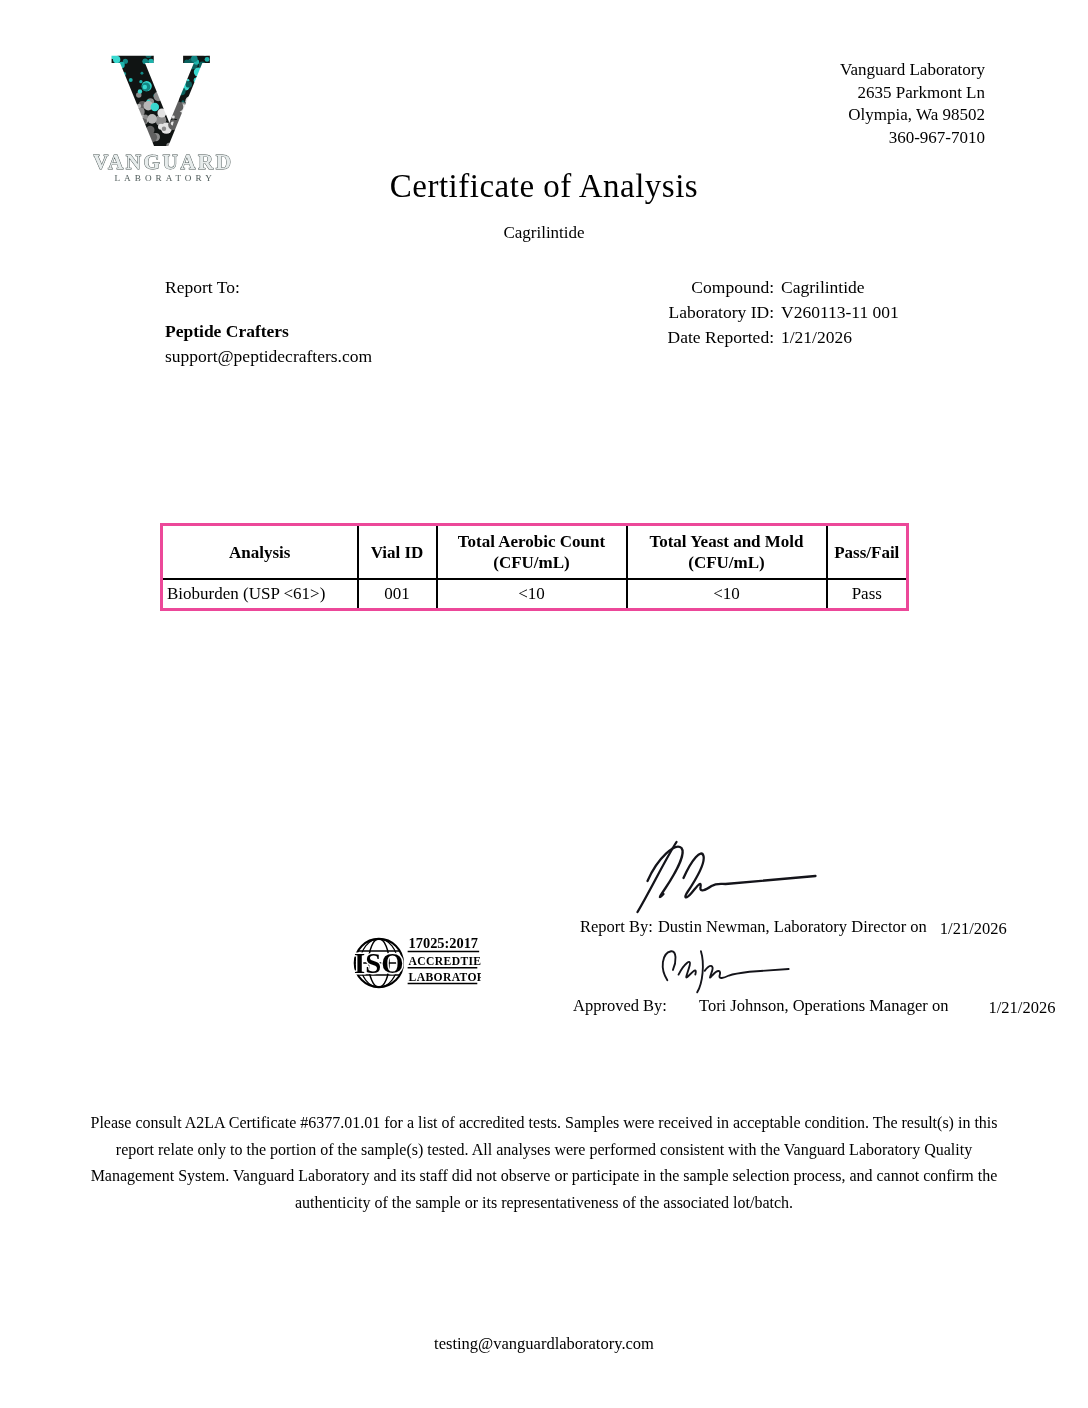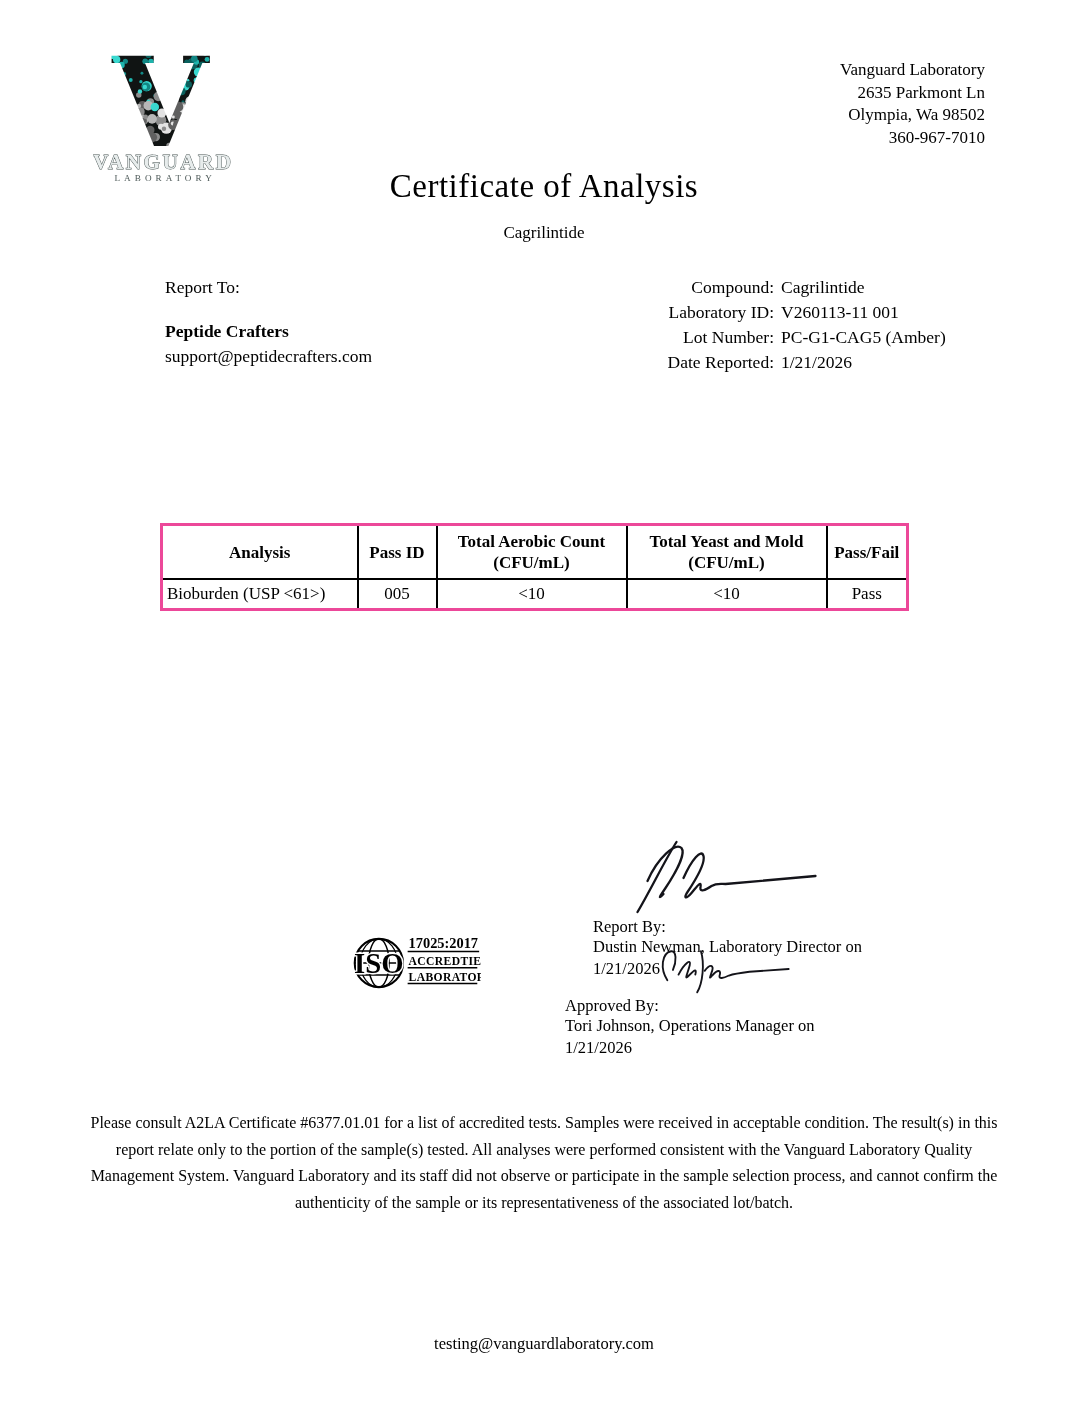--- a/index.html
+++ b/index.html
@@ -41,23 +41,23 @@
     border-collapse:collapse; table-layout:fixed; border:3px solid #ec4899;margin-top:32px;
   }
   .results th, .results td { border:2px solid #000; font-size:17px; }
   .results th { font-weight:bold; text-align:center; padding:5px 2px; line-height:21px; height:52px; }
   .results td { text-align:center; padding:3px 2px; line-height:22px; }
   .results td.c0 { text-align:left; padding-left:4px; }
 
   
   .sig-img-1 { position:absolute; left:615px; top:836px; }
   .sig-img-2 { position:absolute; left:648px; top:941px; }
-  .sig-line { position:absolute; display:flex; align-items:baseline; font-size:16.5px; white-space:nowrap;flex-direction:column; }
+  .sig-line { position:absolute; display:flex; align-items:baseline; font-size:16.5px; white-space:nowrap; }
   .sig-line-1 { left:580px; top:917px; }
-  .sig-line-2 { left:552px; top:996px; }
+  .sig-line-2 { left:573px; top:996px;gap:27px; }
   .sig-line .prefix { margin-right:5px; }
   .sig-line .date { margin-left:13px; position:relative; top:2px; }
 
   .iso-badge { position:absolute; left:351px; top:934px; }
 
   
   .disclaimer {
     position:absolute; left:88px; top:1110px; width:912px;
     text-align:center; font-size:16px; line-height:26.5px;
   }
@@ -277,50 +277,46 @@
   <div class="info-block">
     <div class="info-row">
       <span class="lbl">Compound:</span>
       <span class="val">Cagrilintide</span>
     </div>
     <div class="info-row">
       <span class="lbl">Laboratory ID:</span>
       <span class="val">V260113-11 001</span>
     </div>
     <div class="info-row">
-      <span class="lbl">Lot Number:</span>
-      <span class="val">PC-G1-CAG5 (Amber)</span>
-    </div>
-    <div class="info-row">
       <span class="lbl">Date Reported:</span>
       <span class="val">1/21/2026</span>
     </div>
   </div>
 
   <table class="results">
     <colgroup>
       <col style="width:196px">
         <col style="width:79px">
         <col style="width:190px">
       <col style="width:200px">
         <col style="width:81px">
     </colgroup>
     <thead>
       <tr>
         <th>Analysis</th>
-        <th>Pass ID</th>
+        <th>Vial ID</th>
         <th>Total Aerobic Count (CFU/mL)</th>
         <th>Total Yeast and Mold (CFU/mL)</th>
         <th>Pass/Fail</th>
       </tr>
     </thead>
     <tbody>
       <tr>
         <td class="c0">Bioburden (USP &lt;61&gt;)</td>
-        <td>005</td>
+        <td>001</td>
         <td>&lt;10</td>
         <td>&lt;10</td>
         <td>Pass</td>
       </tr>
     </tbody>
   </table>
 
   <svg class="sig-img-1" width="225" height="80" viewBox="0 0 220 80">
     <g fill="none" stroke="#14141a" stroke-width="2.3" stroke-linecap="round">
       <path d="M59,6 C48,23 32,56 20,76"></path>

